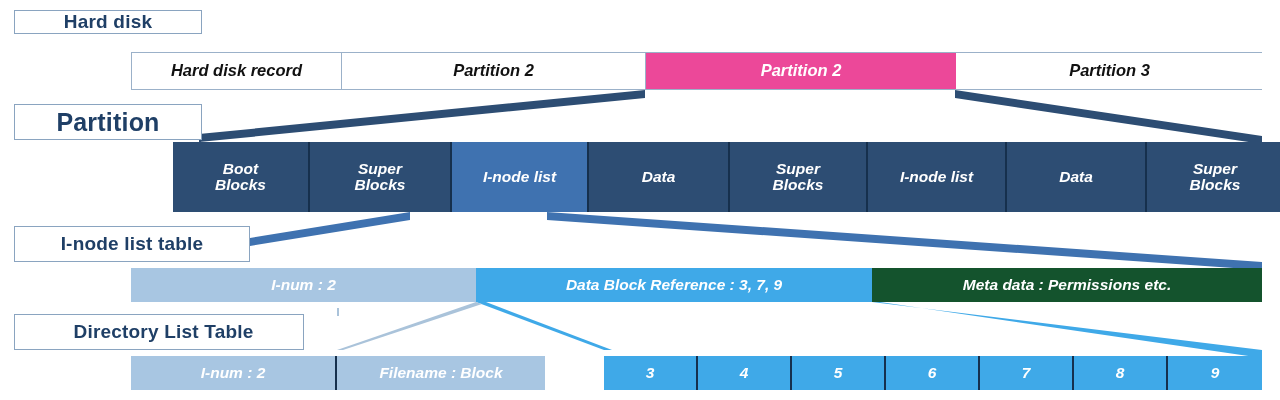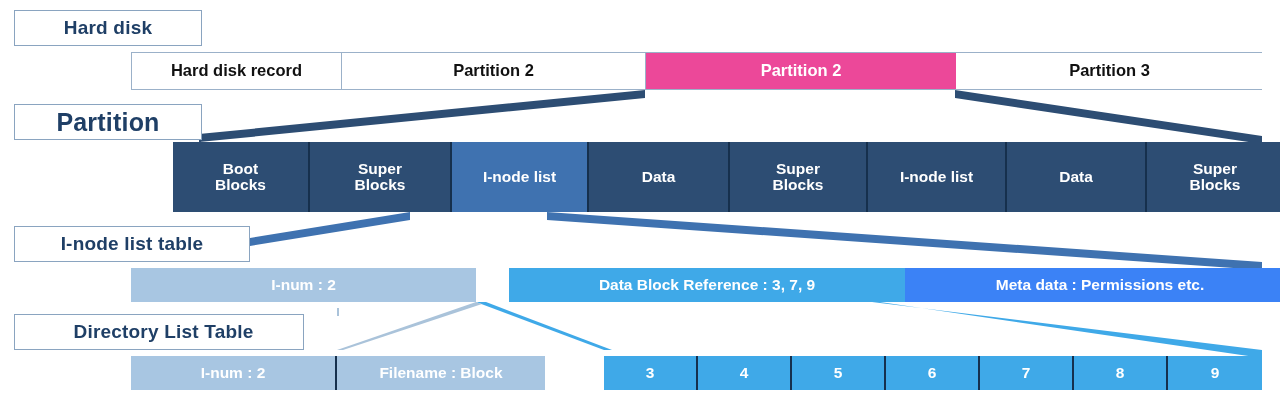--- a/index.html
+++ b/index.html
@@ -18,21 +18,21 @@
     background:#ffffff;border:1.5px solid #8aa4c0;
     color:#1f3f66;font-weight:bold;
     display:flex;align-items:center;justify-content:center;
     box-sizing:border-box;letter-spacing:.2px;
   }
 
   
   .row{position:absolute;z-index:2;display:flex;box-sizing:border-box;}
   .cell{
     box-sizing:border-box;display:flex;align-items:center;justify-content:center;
-    text-align:center;font-weight:bold;line-height:1.05;white-space:pre-line;
+    text-align:center;font-weight:bold;line-height:1.05;white-space:pre-line;font-style:italic;
   }
 
   
   .hd-row{left:131px;top:52px;height:38px;width:1131px;
           border:1.2px solid #9bb1c9;}
   .hd-row .cell{font-size:16.5px;border-right:1.2px solid #9bb1c9;}
   .hd-row .cell:last-child{border-right:none;}
   .hd-row .cell.light{background:#ffffff;color:#111111;}
   .hd-row .cell.darkfill{background:#ec4899;color:#ffffff;border-right:none;}
 
@@ -40,36 +40,36 @@
   .part-row{left:131px;top:142px;height:70px;width:1131px;padding-left:42px;}
   .part-row .cell{font-size:15.5px;background:#2d4d73;color:#ffffff;
                   border-right:2px solid #16304d;}
   .part-row .cell:last-child{border-right:none;}
   .part-row .cell.hl{background:#3f72b0;}
 
   
   .inode-row{left:131px;top:268px;height:34px;width:1131px;}
   .inode-row .cell{font-size:15.5px;color:#ffffff;}
   .inode-row .c-inum{background:#a8c6e2;}
-  .inode-row .c-dbr{background:#3fa9e8;margin-left:33px;}
-  .inode-row .c-meta{background:#3b82f6;}
+  .inode-row .c-dbr{background:#3fa9e8;}
+  .inode-row .c-meta{background:#14532d;}
 
   
   .dir-row{left:131px;top:356px;height:34px;width:414px;}
   .dir-row .cell{font-size:15.5px;background:#a8c6e2;color:#ffffff;
                  border-right:2px solid #16304d;}
   .dir-row .cell:last-child{border-right:none;}
 
   
   .blk-row{left:604px;top:356px;height:34px;width:658px;}
   .blk-row .cell{font-size:15.5px;background:#3fa9e8;color:#ffffff;
                  border-right:2px solid #16304d;}
   .blk-row .cell:last-child{border-right:none;}
 
-  .chip-hard{left:14px;top:10px;width:188px;height:36px;font-size:19px;}
+  .chip-hard{left:14px;top:10px;width:188px;height:24px;font-size:19px;}
   .chip-part{left:14px;top:104px;width:188px;height:36px;font-size:25px;}
   .chip-inode{left:14px;top:226px;width:236px;height:36px;font-size:19px;}
   .chip-dir{left:14px;top:314px;width:290px;height:36px;font-size:19px;padding-left:9px;}
 </style>
 </head>
 <body>
 
 <div id="stage">
 
   <svg id="connectors" viewBox="0 0 1280 400" xmlns="http://www.w3.org/2000/svg">

